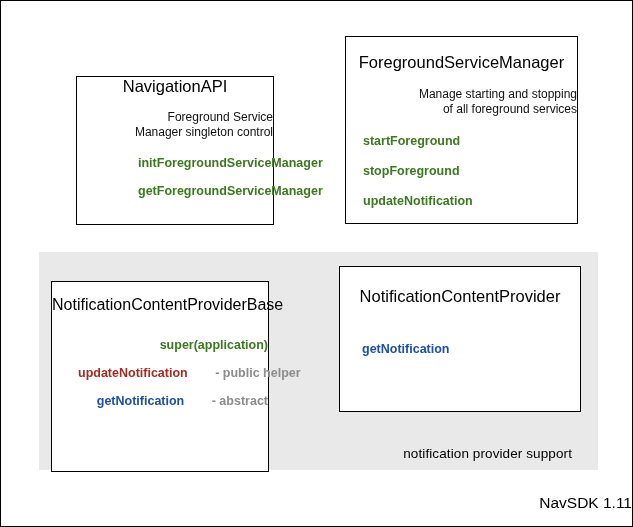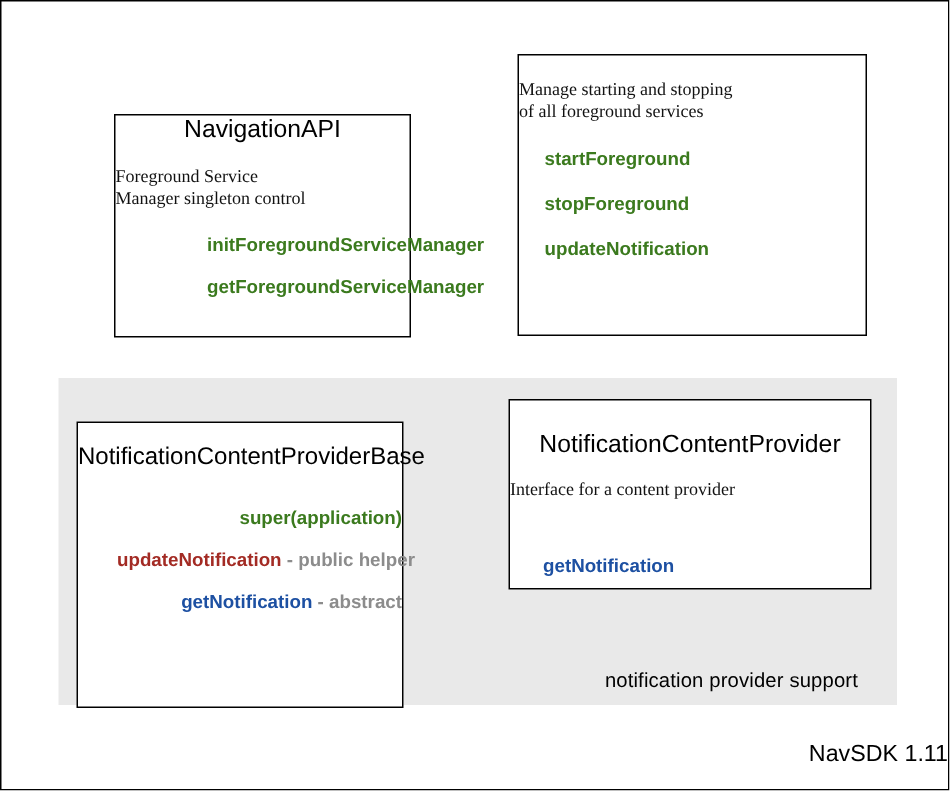--- a/index.html
+++ b/index.html
@@ -40,38 +40,37 @@
     background: #ffffff;
     border: 1.5px solid #000000;
   }
   .box-title {
     text-align: center;
     font-size: 16.5px;
     color: #000000;
     white-space: nowrap;
   }
   .box-subtitle {
-    text-align: left;
+    text-align: right;
     font-size: 12px;
     line-height: 15px;
     color: #111111;
-    font-family: Liberation Serif, serif;
   }
   .methods {
     font-size: 12.5px;
     line-height: 13px;
   }
   .method-line {
     white-space: nowrap;
     font-weight: bold;
   }
   .m-green { color: var(--method-green, #3b7a1e); }
   .m-red   { color: var(--method-red, #a32b24); }
   .m-blue  { color: var(--method-blue, #1d50a2); }
-  .annotation { color: var(--annotation-gray, #8c8c8c); }
+  .annotation { color: var(--annotation-gray, #8c8c8c); margin-left: 24px; }
 
   
   .box-navapi { left: 75px; top: 75px; width: 198px; height: 149px; }
   .box-navapi .box-title { }
   .box-navapi .box-subtitle { margin-top: 14px; }
   .box-navapi .methods { margin-top: 17px; padding-left: 14px; }
   .box-navapi .method-line { margin-bottom: 15px; padding-left: 47px; }
 
   
   .box-fsm { left: 344px; top: 35px; width: 233px; height: 188px; }
@@ -81,21 +80,21 @@
   .box-fsm .method-line { margin-bottom: 17px; }
 
   
   .box-ncpb { left: 50px; top: 280px; width: 218px; height: 191px; }
   .box-ncpb .box-title { margin-top: 14px; font-size: 16px; }
   .box-ncpb .box-subtitle { margin-top: 13px; }
   .box-ncpb .methods { margin-top: 25px; padding-left: 26px; text-align: right; }
   .box-ncpb .method-line { margin-bottom: 15px; }
 
   
-  .box-ncp { left: 338px; top: 265px; width: 242px; height: 127px; }
+  .box-ncp { left: 338px; top: 265px; width: 242px; height: 146px; }
   .box-ncp .box-title { margin-top: 20px; }
   .box-ncp .box-subtitle { margin-top: 13px; }
   .box-ncp .methods { margin-top: 37px; padding-left: 22px; }
 
   .caption {
     position: absolute;
     left: 0;
     top: 493px;
     width: 100%;
     text-align: right;
@@ -117,20 +116,21 @@
       <div>Foreground Service</div>
       <div>Manager singleton control</div>
     </div>
     <div class="methods">
       <div class="method-line m-green">initForegroundServiceManager</div>
       <div class="method-line m-green">getForegroundServiceManager</div>
     </div>
   </div>
 
   <div class="box box-fsm">
+    <div class="box-title">ForegroundServiceManager</div>
     <div class="box-subtitle">
       <div>Manage starting and stopping</div>
       <div>of all foreground services</div>
     </div>
     <div class="methods">
       <div class="method-line m-green">startForeground</div>
       <div class="method-line m-green">stopForeground</div>
       <div class="method-line m-green">updateNotification</div>
     </div>
   </div>
@@ -145,23 +145,20 @@
         <span class="m-red">updateNotification</span><span class="annotation"> - public helper</span>
       </div>
       <div class="method-line">
         <span class="m-blue">getNotification</span><span class="annotation"> - abstract</span>
       </div>
     </div>
   </div>
 
   <div class="box box-ncp">
     <div class="box-title">NotificationContentProvider</div>
-    <div class="box-subtitle">
-      <div>Interface for a content provider</div>
-    </div>
     <div class="methods">
       <div class="method-line m-blue">getNotification</div>
     </div>
   </div>
 
   <div class="caption">NavSDK 1.11</div>
 
 </div>
 
 </body></html>

